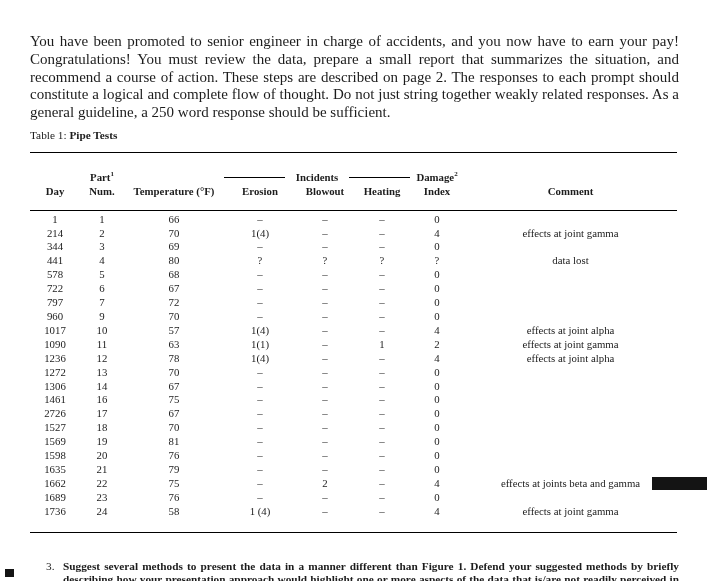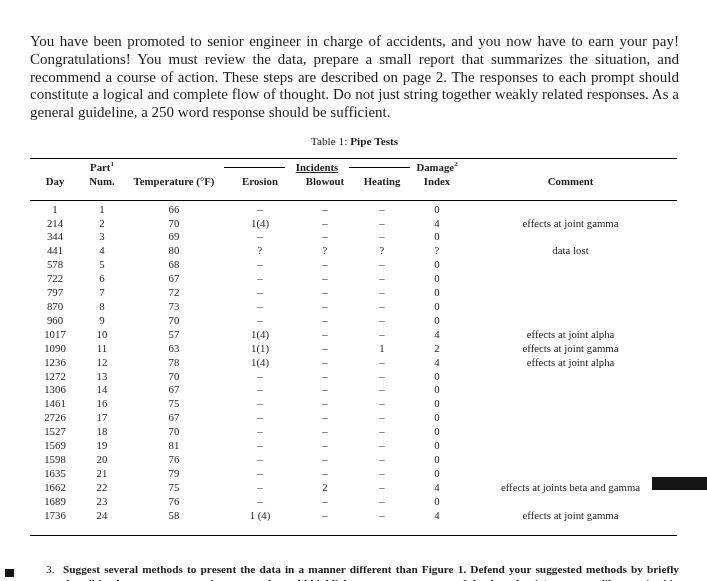--- a/index.html
+++ b/index.html
@@ -12,50 +12,49 @@
     overflow:hidden;
   }
   .page { position:absolute; inset:0; padding:9px 28px 0 30px; }
   .intro {
     font-size:15px;
     line-height:1.185;
     text-align:justify;
     margin-top:24px;
   }
   .caption {
-    text-align:center;
     font-size:11.3px;
-    margin-top:13px;
+    margin-top:7px;
   }
   .caption b { font-weight:bold; }
   table.pipe {
     border-collapse:collapse;
     table-layout:fixed;
     width:647px;
     margin-top:11px;
     font-size:10.8px;
     border-top:1px solid #000;
   }
   table.pipe th, table.pipe td {
     padding:0;
     line-height:13.9px;
     text-align:center;
     vertical-align:top;
     font-weight:normal;
     white-space:nowrap;
     overflow:hidden;
   }
   table.pipe thead th { font-weight:bold; }
-  tr.grouphead-row th { padding-top:2px; }
+  tr.grouphead-row th { padding-top:18px; }
   tr.colhead-row th { border-bottom:1px solid #000; padding-bottom:11px; }
   tbody tr:last-child td { border-bottom:1px solid #000; padding-bottom:13px; }
   tbody tr:first-child td { padding-top:2px; }
   td.comment-cell { text-align:left; padding-left:6px; }
   th.comment-head { text-align:left; padding-left:6px; }
-  .incidents-flex { display:flex; align-items:center; gap:11px;text-decoration:underline; }
+  .incidents-flex { display:flex; align-items:center; gap:11px; }
   .incidents-flex .hline { flex:1; border-top:1px solid #000; height:0; }
   sup { font-size:7px; vertical-align:super; line-height:0; }
   .question {
     margin-top:27px;
     padding-left:16px;
     display:flex;
     font-size:11.3px;
     line-height:1.21;
   }
   .qnum { flex:none; width:17px; }
@@ -184,30 +183,20 @@
           <td>797</td>
           <td>7</td>
           <td>72</td>
           <td>–</td>
           <td>–</td>
           <td>–</td>
           <td>0</td>
           <td class="comment-cell"></td>
         </tr>
         <tr>
-          <td>870</td>
-          <td>8</td>
-          <td>73</td>
-          <td>–</td>
-          <td>–</td>
-          <td>–</td>
-          <td>0</td>
-          <td class="comment-cell"></td>
-        </tr>
-        <tr>
           <td>960</td>
           <td>9</td>
           <td>70</td>
           <td>–</td>
           <td>–</td>
           <td>–</td>
           <td>0</td>
           <td class="comment-cell"></td>
         </tr>
         <tr>

